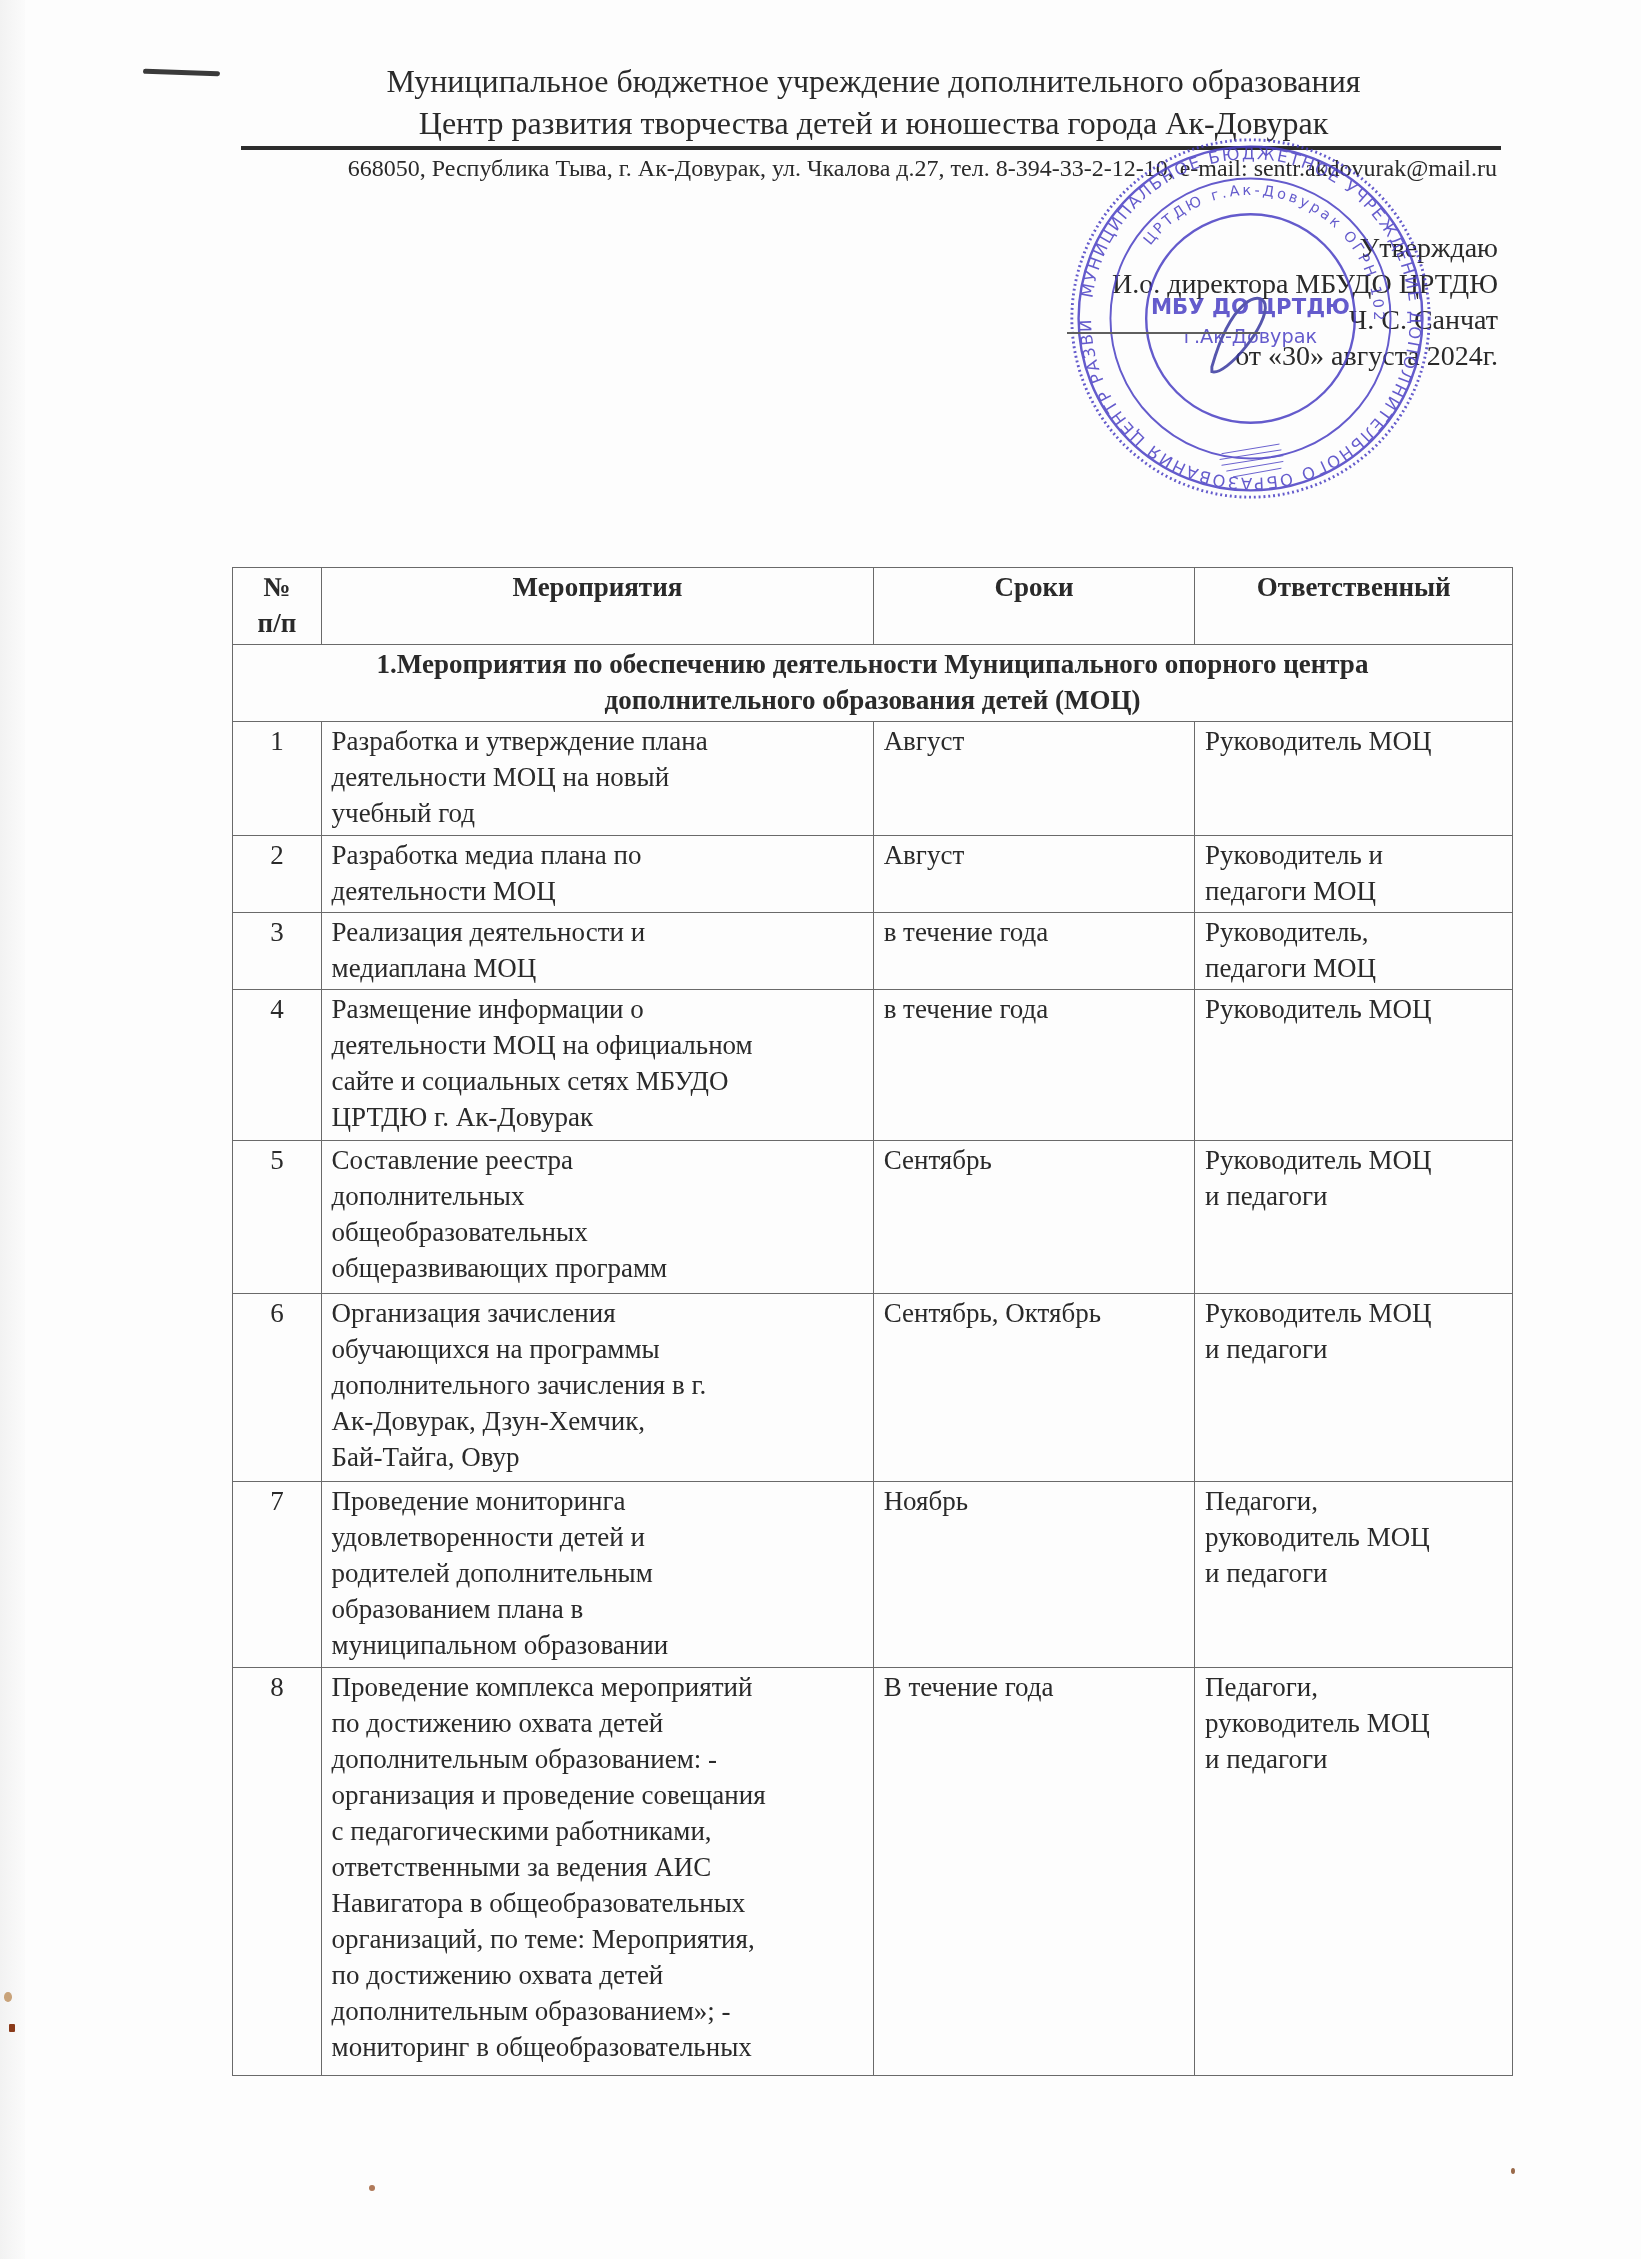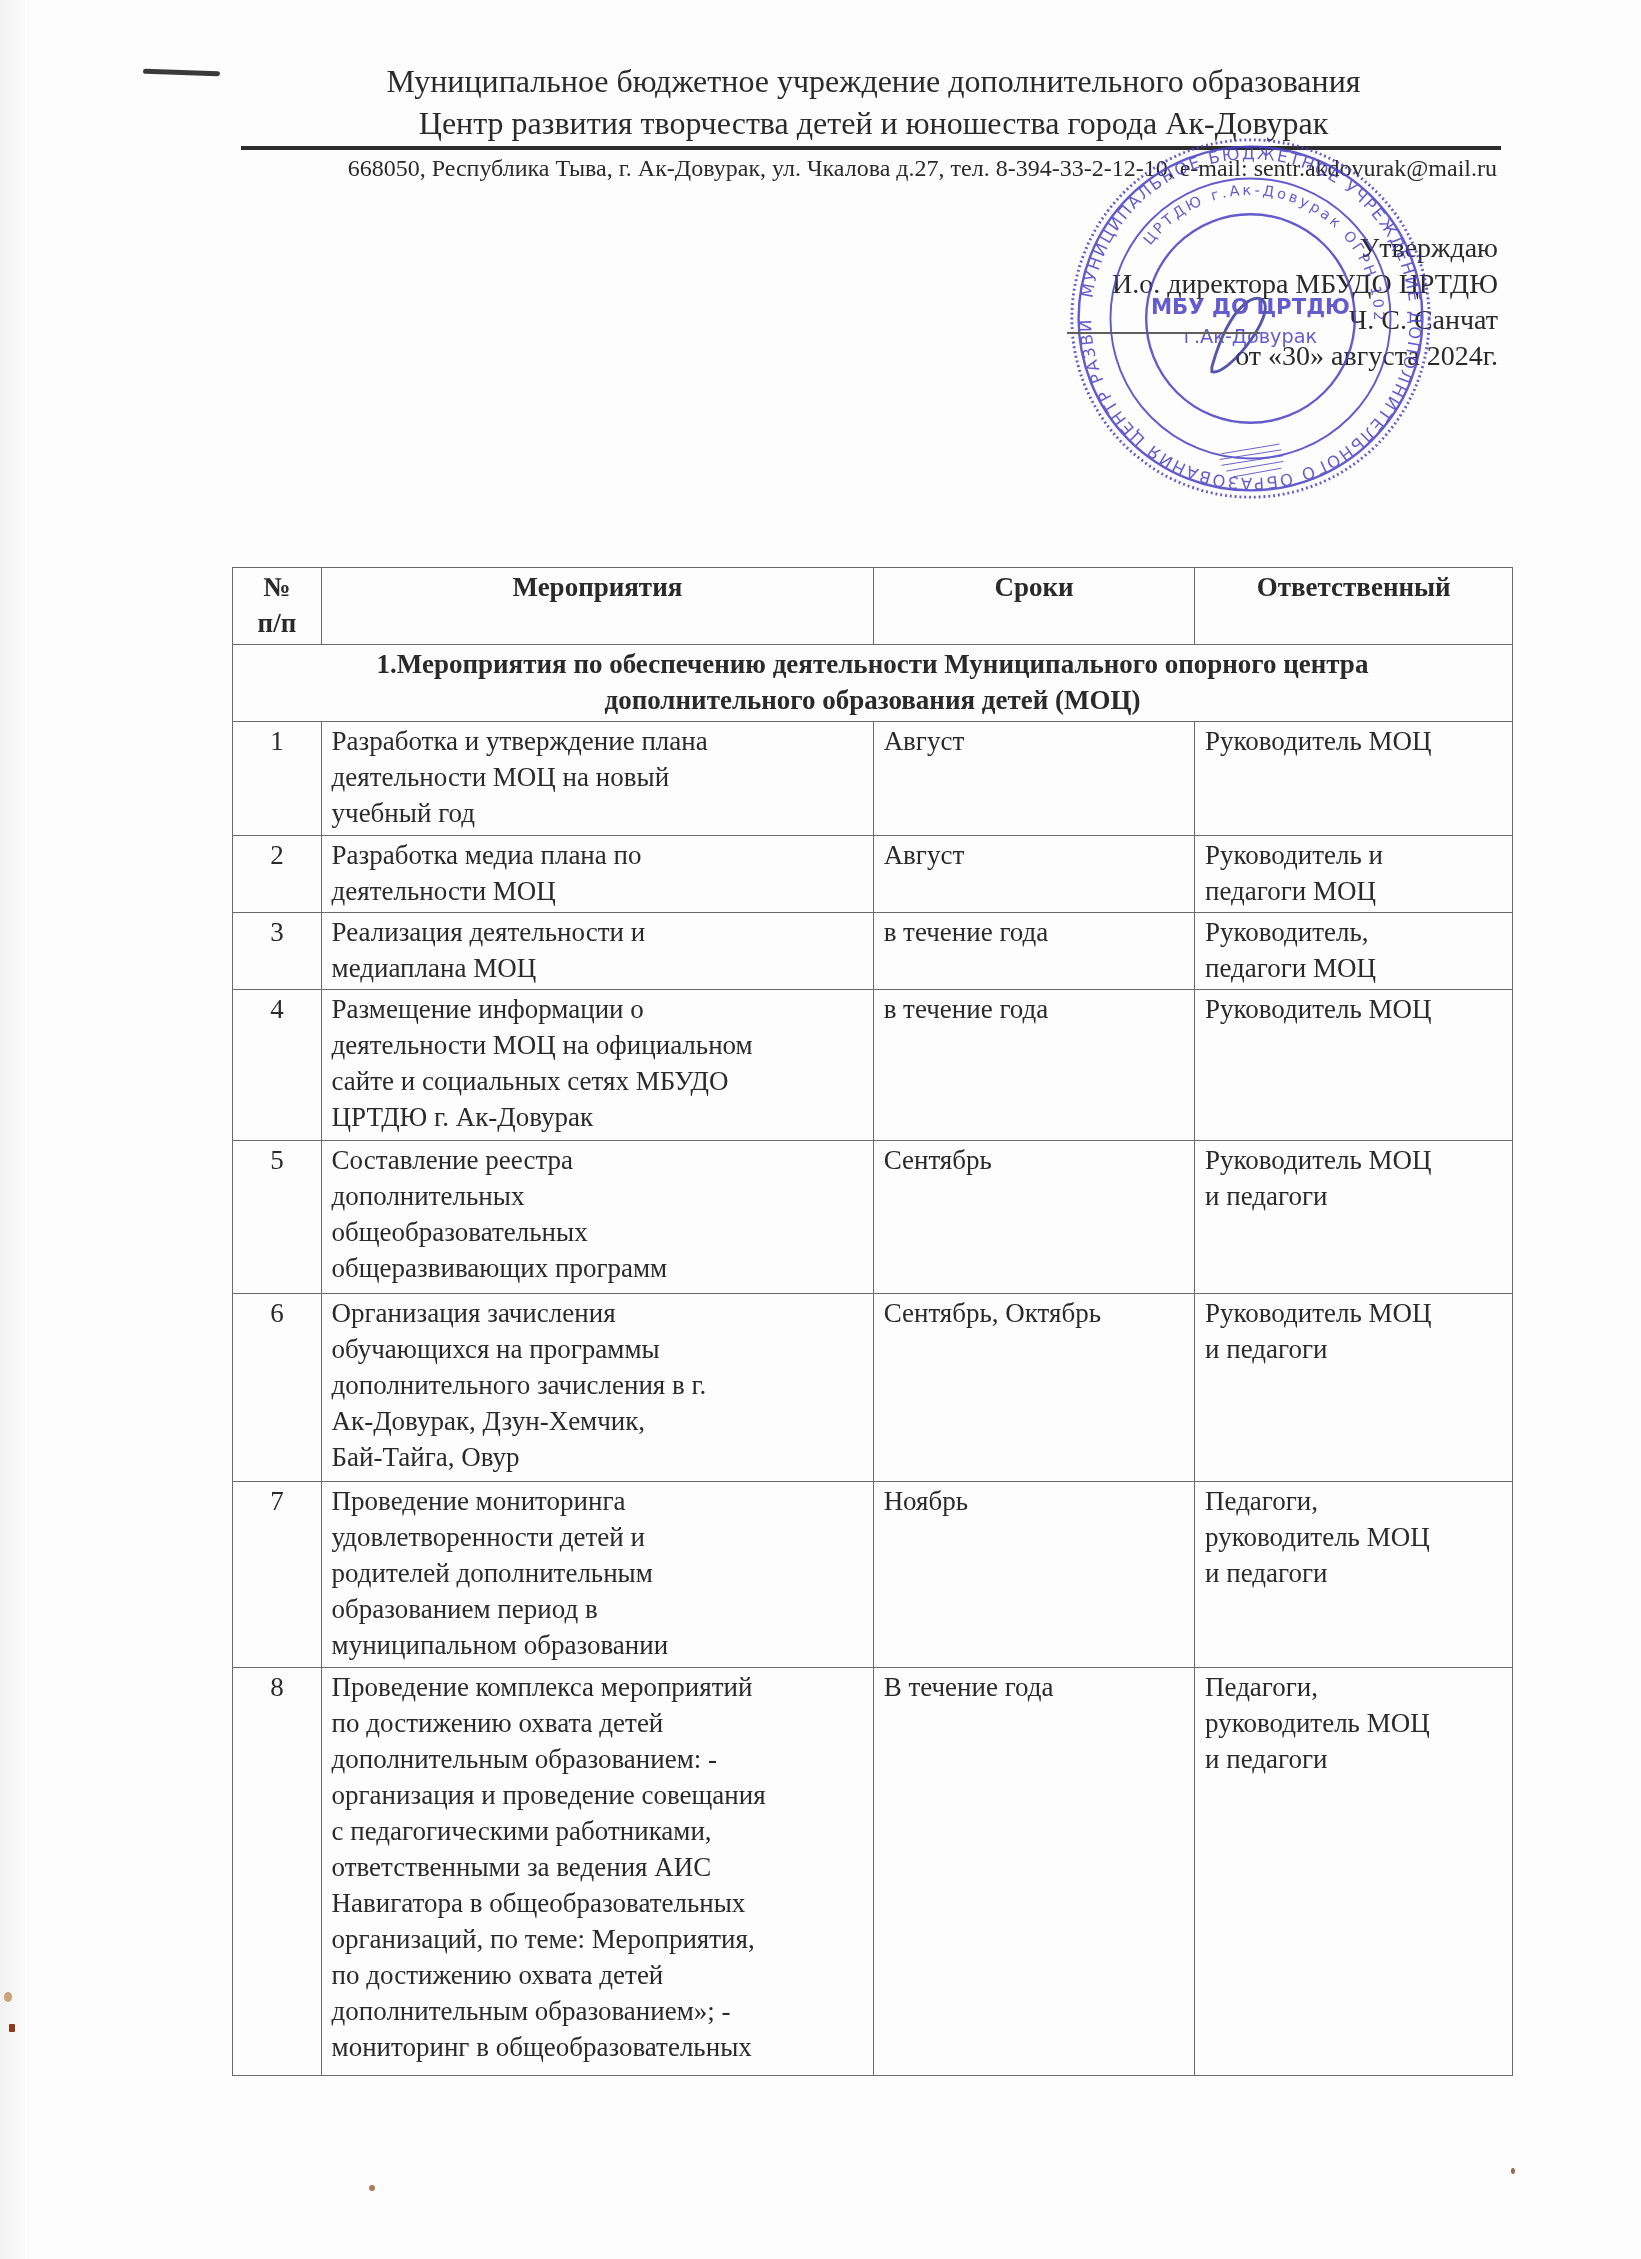--- a/index.html
+++ b/index.html
@@ -196,21 +196,21 @@
             <span class="act-line">Руководитель МОЦ</span>
             <span class="act-line">и педагоги</span>
           </td>
         </tr>
         <tr style="height: 186px;">
           <td class="num">7</td>
           <td class="act">
             <span class="act-line">Проведение мониторинга</span>
             <span class="act-line">удовлетворенности детей и</span>
             <span class="act-line">родителей дополнительным</span>
-            <span class="act-line">образованием период в</span>
+            <span class="act-line">образованием плана в</span>
             <span class="act-line">муниципальном образовании</span>
           </td>
           <td class="date">Ноябрь</td>
           <td class="resp">
             <span class="act-line">Педагоги,</span>
             <span class="act-line">руководитель МОЦ</span>
             <span class="act-line">и педагоги</span>
           </td>
         </tr>
         <tr style="height: 408px;">

